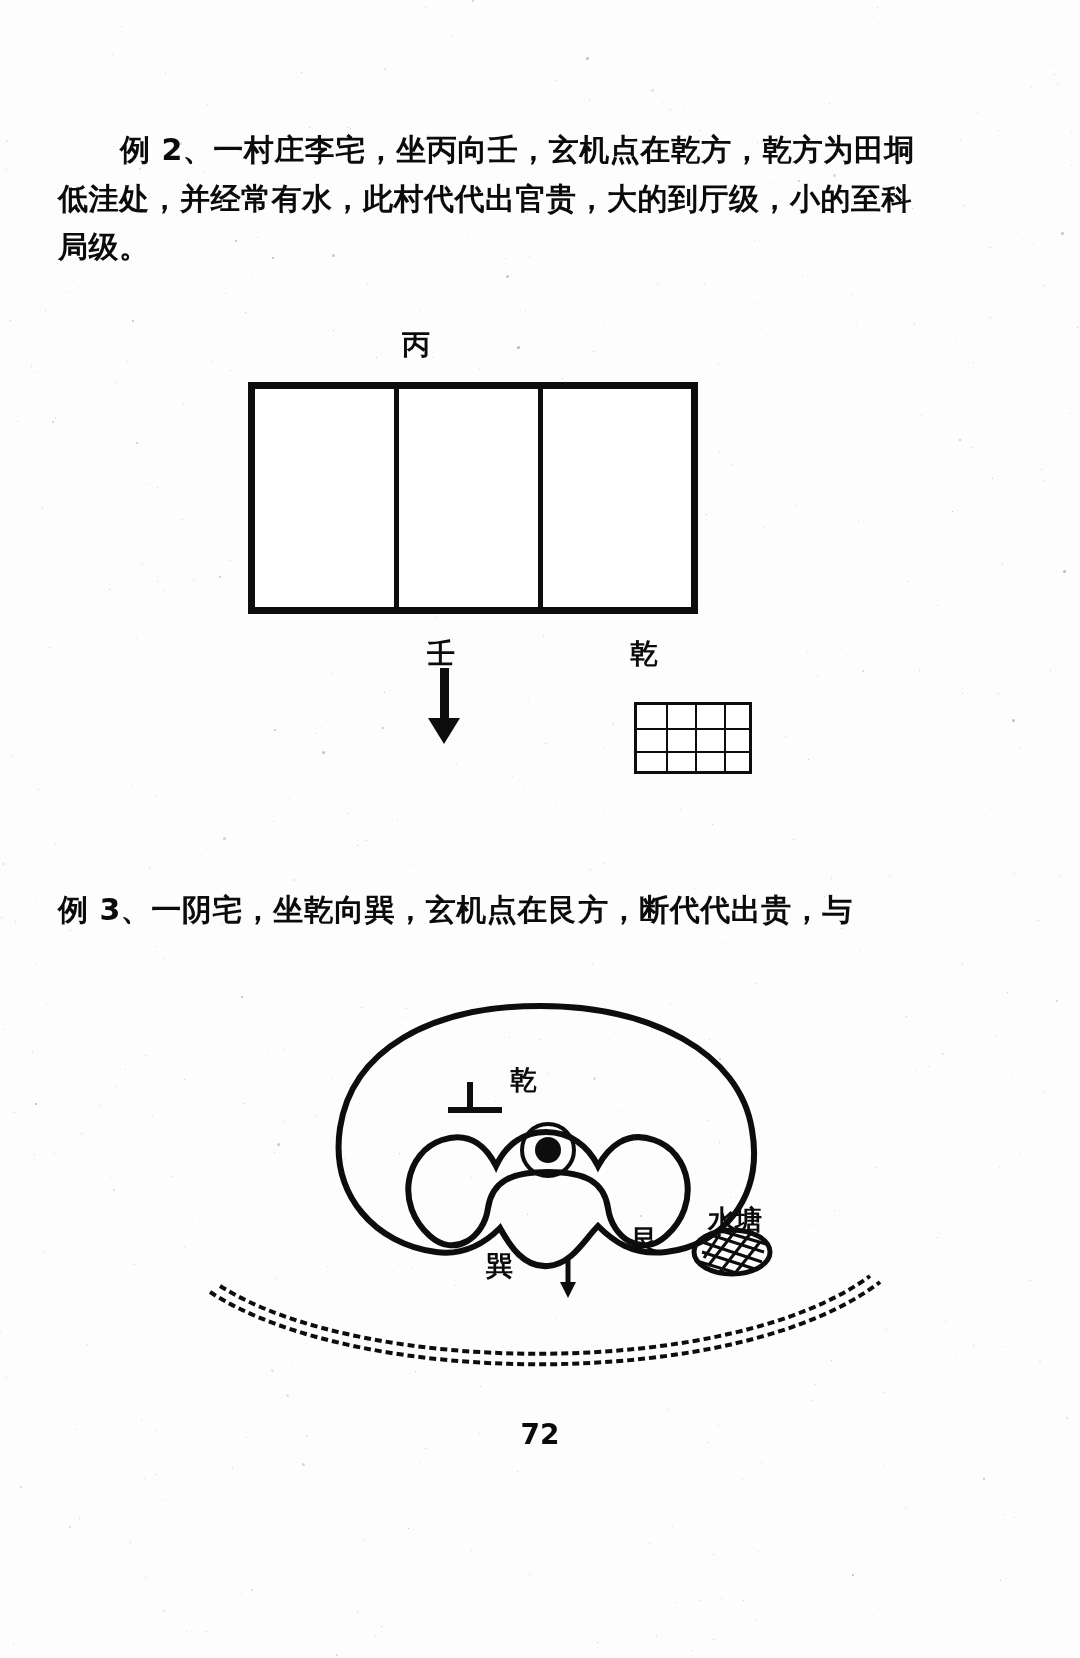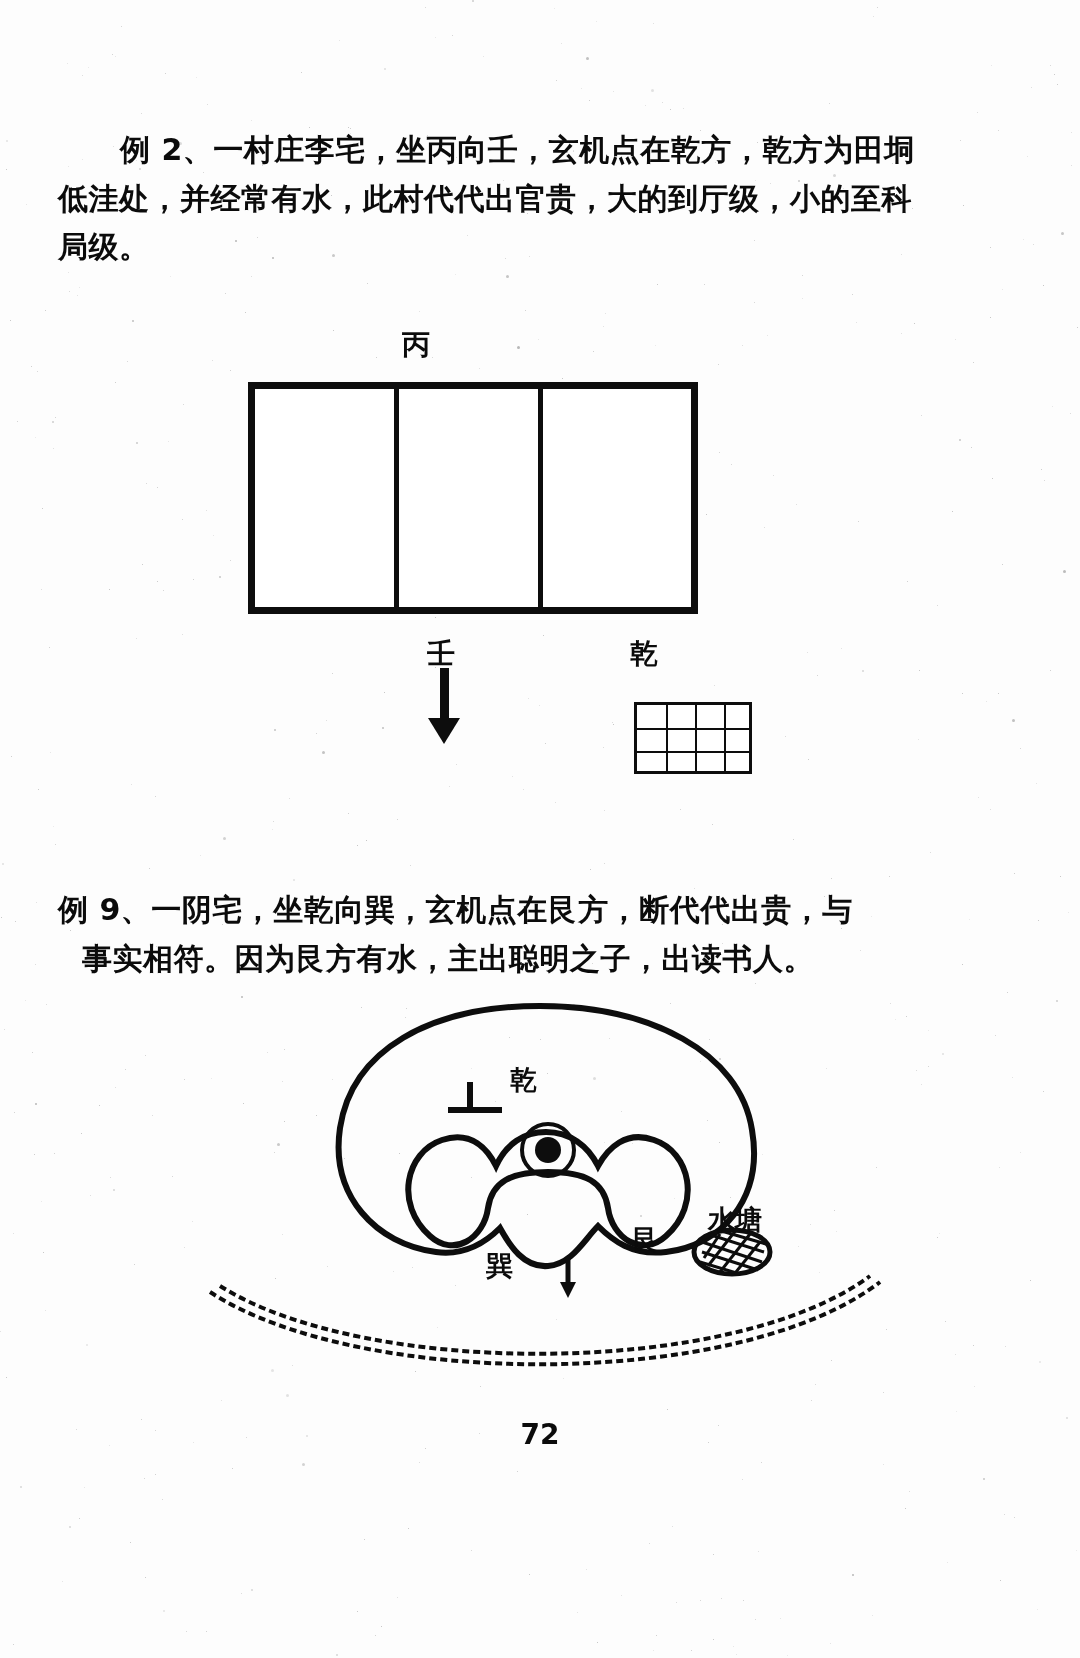--- a/index.html
+++ b/index.html
@@ -717,22 +717,21 @@
       <div class="grid-small">
         <div class="v" style="left:29px"></div>
         <div class="v" style="left:58px"></div>
         <div class="v" style="left:87px"></div>
         <div class="h" style="top:23px"></div>
         <div class="h" style="top:46px"></div>
       </div>
     </div>
 
     <div class="para para-2">
-      <span class="line1">例 9、一阴宅，坐乾向巽，玄机点在艮方，断代代出贵，与</span>
-      <span class="line2">事实相符。因为艮方有水，主出聪明之子，出读书人。</span>
+      <span class="line1">例 3、一阴宅，坐乾向巽，玄机点在艮方，断代代出贵，与</span>
     </div>
 
     <div class="fig2">
       <svg width="720" height="390" viewBox="0 0 720 390">
 
         <path d="M360 16
                  C 470 16, 560 62, 572 140
                  C 584 210, 540 256, 486 262
                  C 452 266, 432 250, 418 236
                  C 404 250, 392 274, 368 276

